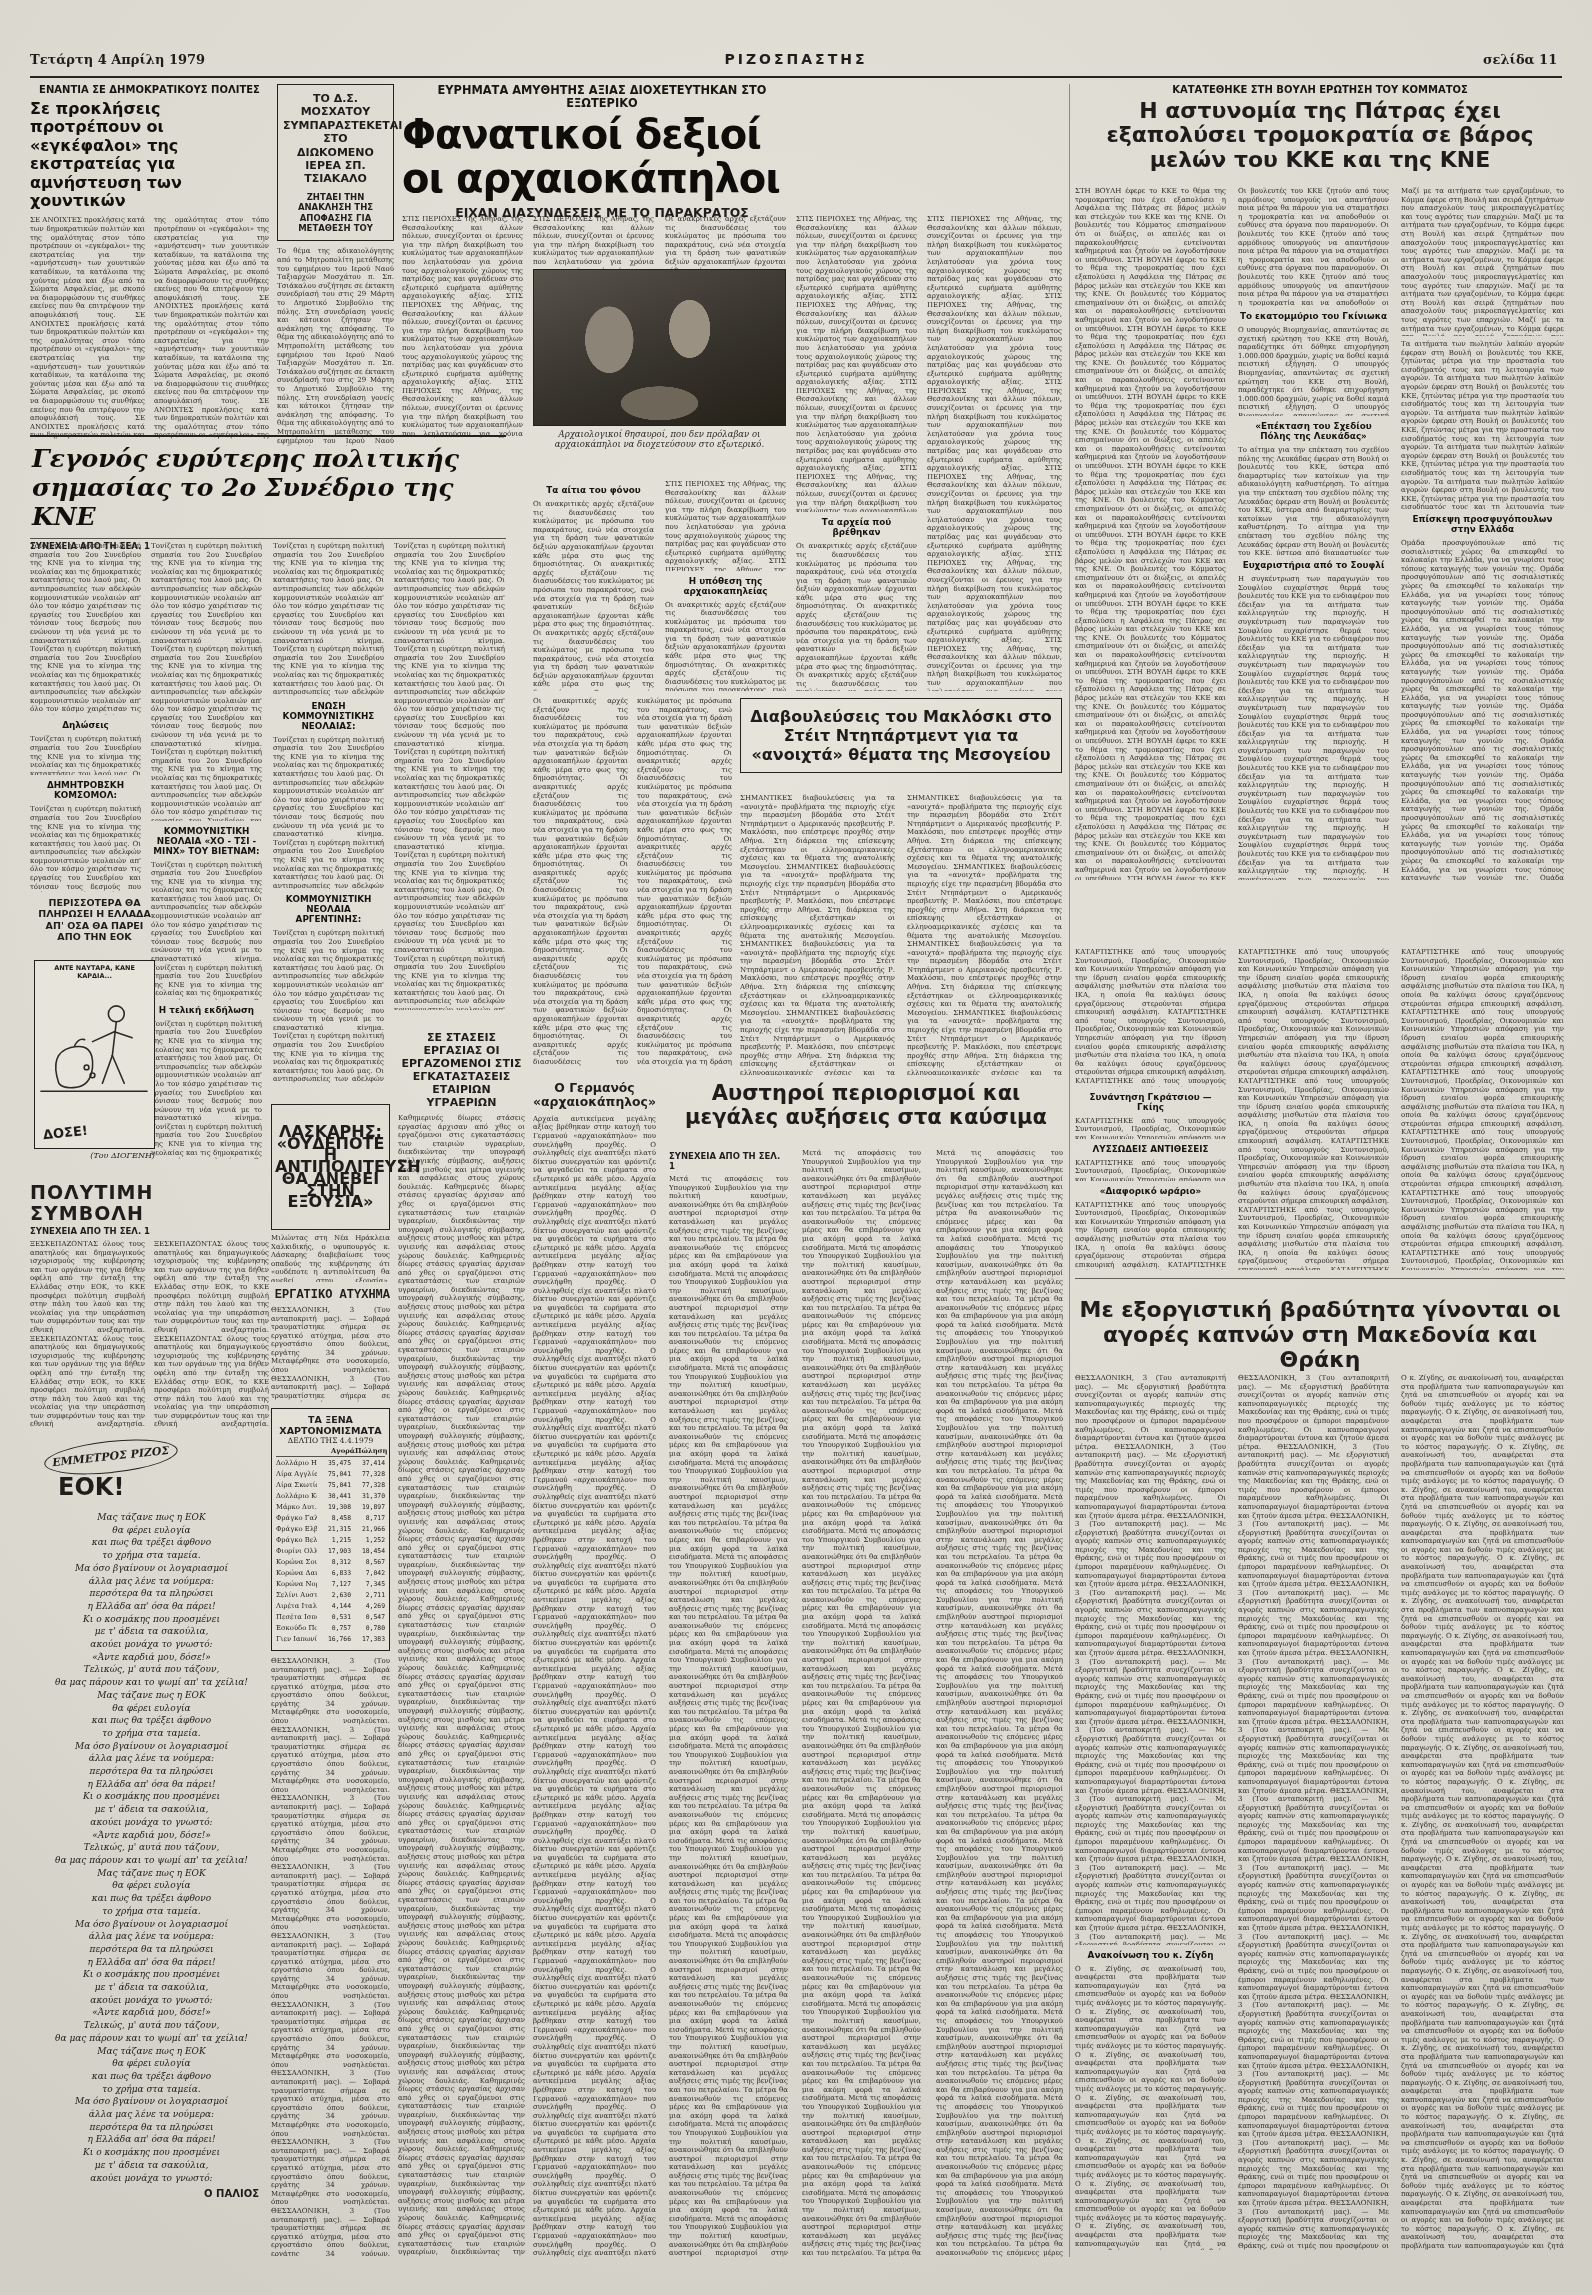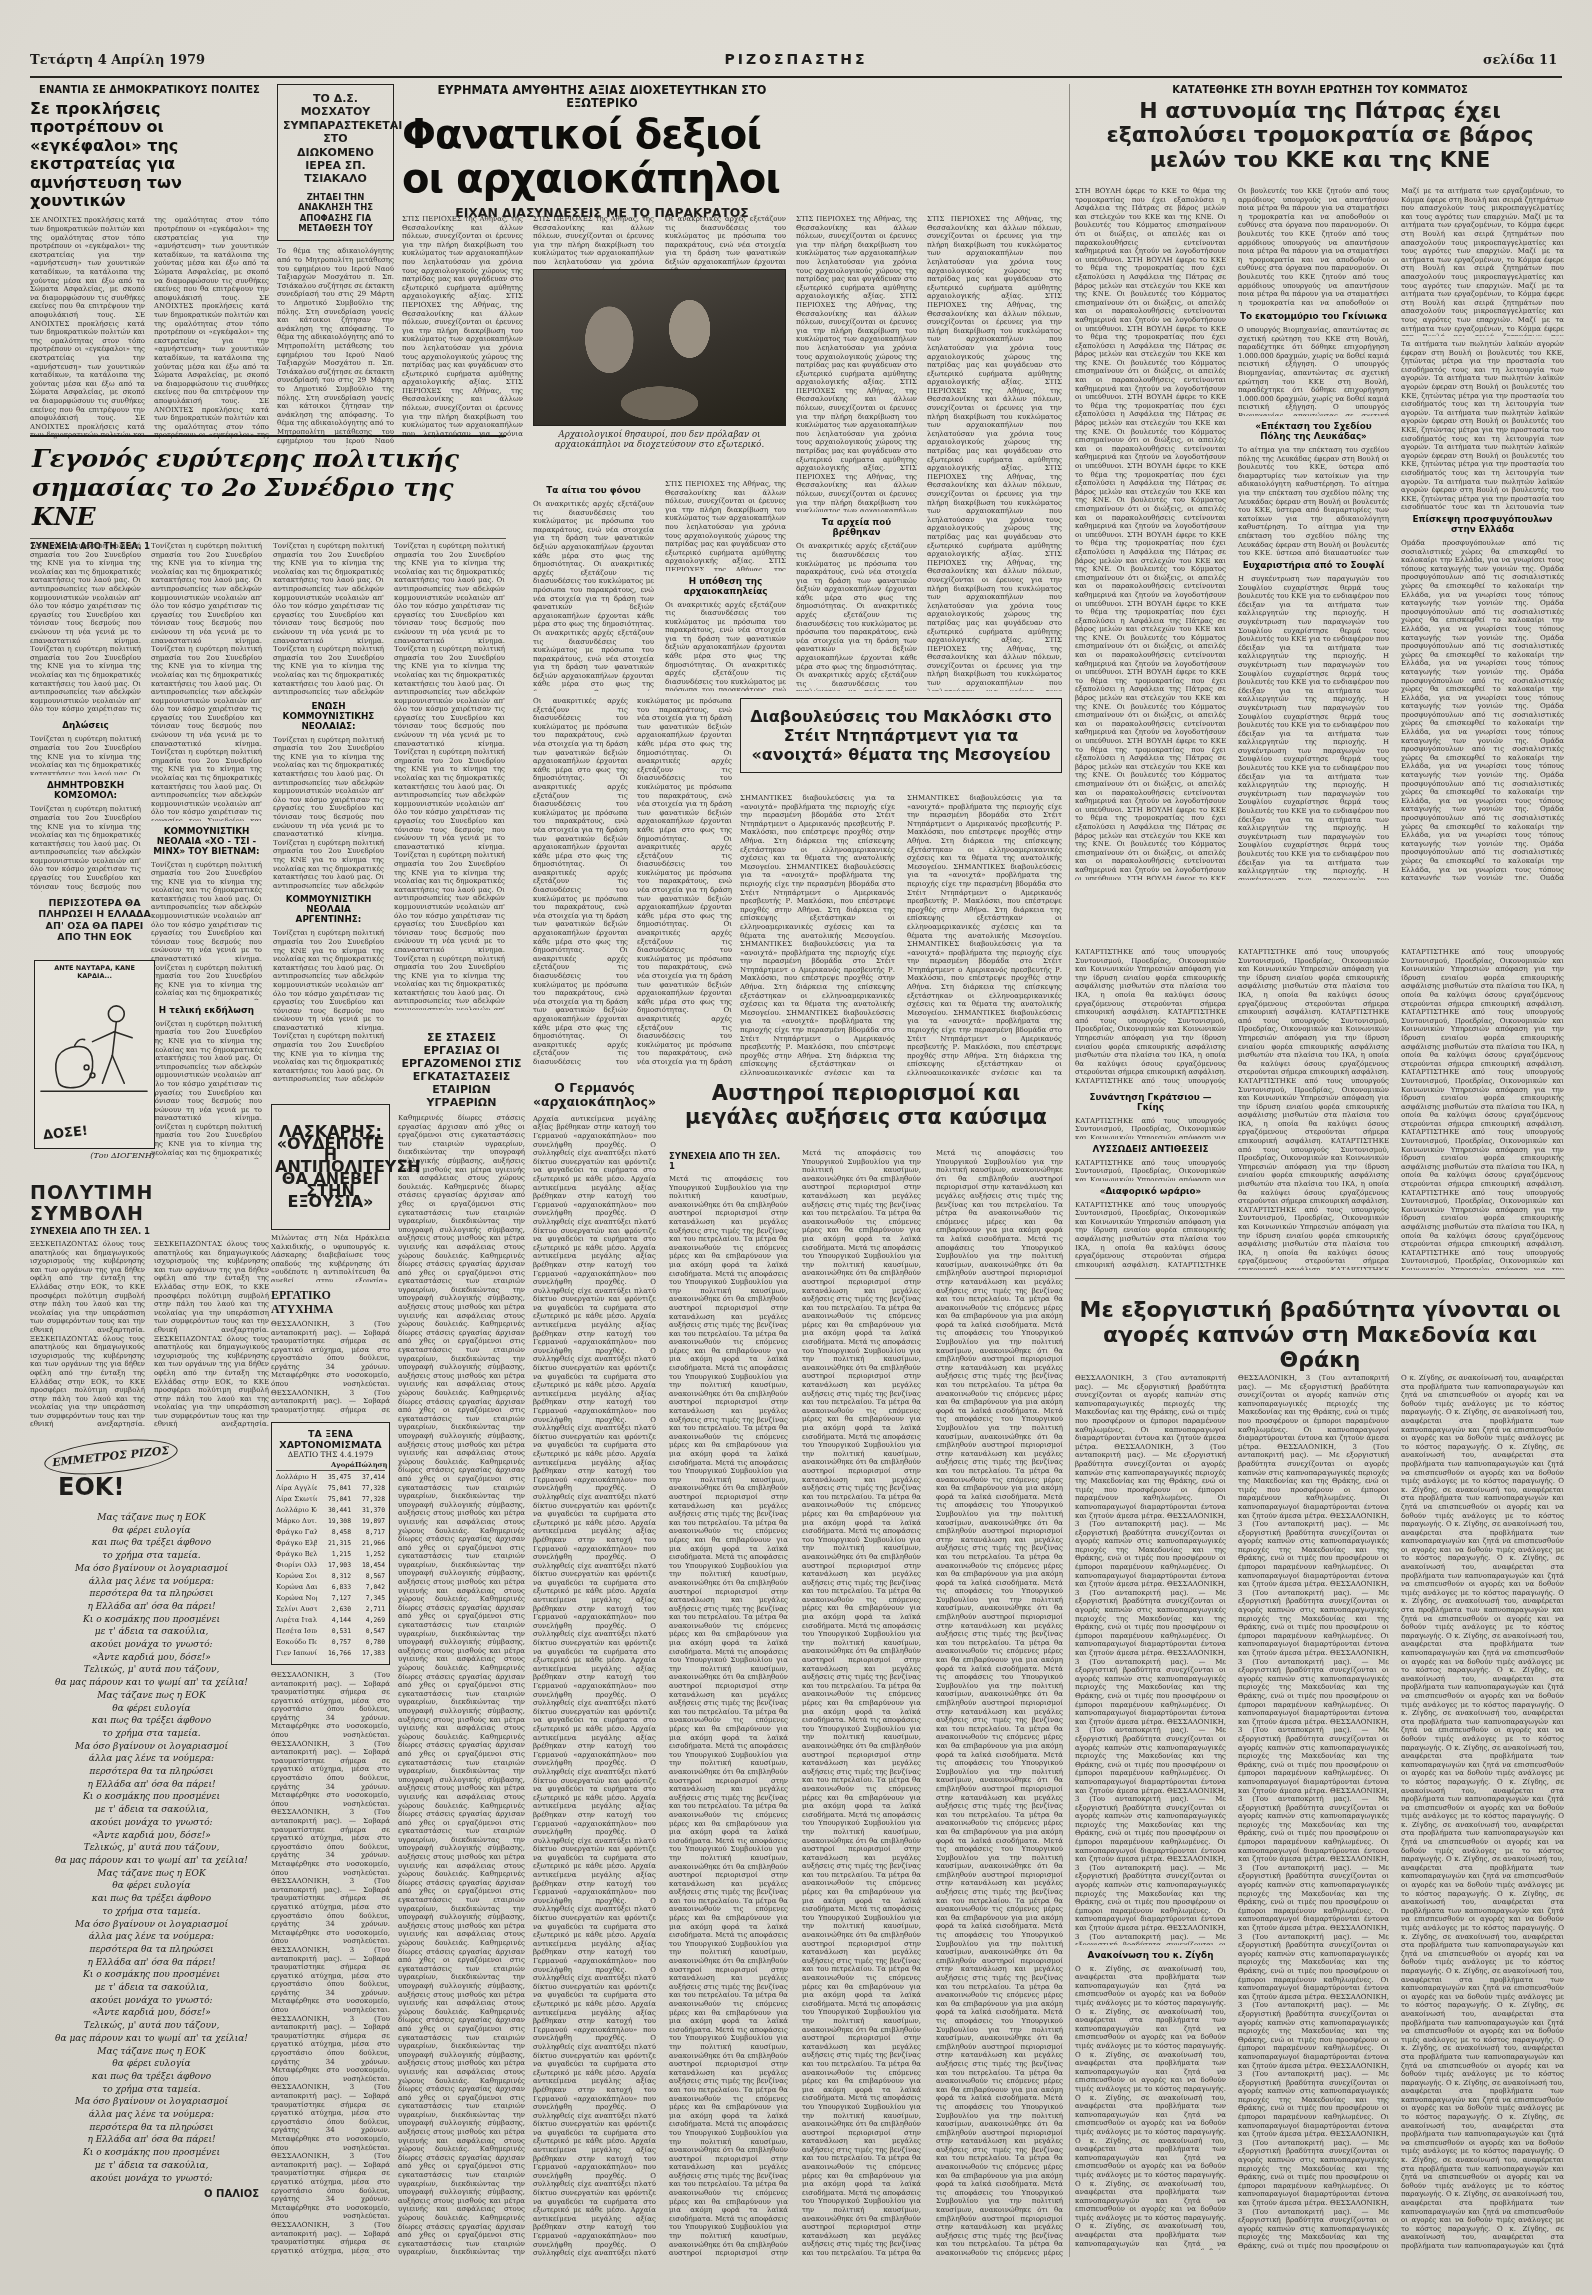--- a/index.html
+++ b/index.html
@@ -45,21 +45,21 @@
 
   .kne-head{font-style:italic;font-weight:bold;font-size:25px;line-height:29px;border-top:2px solid #23211d;border-bottom:1px solid #55524a;padding:7px 2px;color:#100f0c}
 
   .box-head{border:1.5px solid #23211d;padding:8px 6px;text-align:center;font-family:"DejaVu Sans",sans-serif;font-weight:bold;font-size:16px;line-height:19px}
   .patra-head{font-family:"DejaVu Sans",sans-serif;font-weight:bold;font-size:22px;line-height:24.4px;text-align:center;margin-top:3px}
   .asf-head{font-style:italic;font-weight:bold;font-size:21px;line-height:24px;text-align:center;border-top:1px solid #66635a;padding-top:6px}
   .kapna-head{font-family:"DejaVu Sans",sans-serif;font-weight:bold;font-size:22px;line-height:25px;text-align:center;border-top:1px solid #66635a;padding-top:18px}
   .kausima-head{font-family:"DejaVu Sans",sans-serif;font-weight:bold;font-size:21px;line-height:24px;text-align:center}
   .german-head{font-family:"DejaVu Sans",sans-serif;font-weight:bold;font-size:12.4px;line-height:14.4px;text-align:center;margin-bottom:5px;flex:none}
   .stasis-head{font-family:"DejaVu Sans",sans-serif;font-weight:bold;font-size:11px;line-height:13px;text-align:center;margin-bottom:5px;flex:none}
-  .ergo-head{font-family:Liberation Serif, serif;font-weight:bold;font-size:12px;line-height:14px;text-align:left;margin:6px 0 4px 0;flex:none}
+  .ergo-head{font-family:Liberation Mono, monospace;font-weight:bold;font-size:12px;line-height:14px;text-align:right;margin:6px 0 4px 0;flex:none}
   .poly-head{font-family:"DejaVu Sans",sans-serif;font-weight:bold;font-size:19px;line-height:21px;letter-spacing:1px}
   .lask-box{border:1.5px solid #23211d;padding:21px 3px;text-align:center;font-family:"DejaVu Sans",sans-serif;font-weight:bold;font-size:16px;line-height:11.7px;flex:none}
 
   .kke-block{font-style:italic;font-weight:bold;font-size:14.4px;line-height:17px;text-align:center;padding:6px 2px;border-top:1px solid #55524a;border-bottom:1px solid #55524a;flex:none;color:#100f0c}
 
   .fx-box{border:1.5px solid #23211d;padding:5px 4px;height:243px;flex:none;overflow:hidden;background:#e4e1d9}
   .fx-title{font-family:"DejaVu Sans",sans-serif;font-weight:bold;font-size:9.5px;text-align:center;line-height:11px}
   .fx-sub{font-size:7.5px;text-align:center;line-height:9px;margin-bottom:2px}
   .fx-headrow{display:flex;justify-content:flex-end;font-size:6.8px;font-weight:bold;line-height:9px;border-bottom:1px solid #55524a;margin-bottom:1px}
   .fx-headrow span{width:30px;text-align:right}

